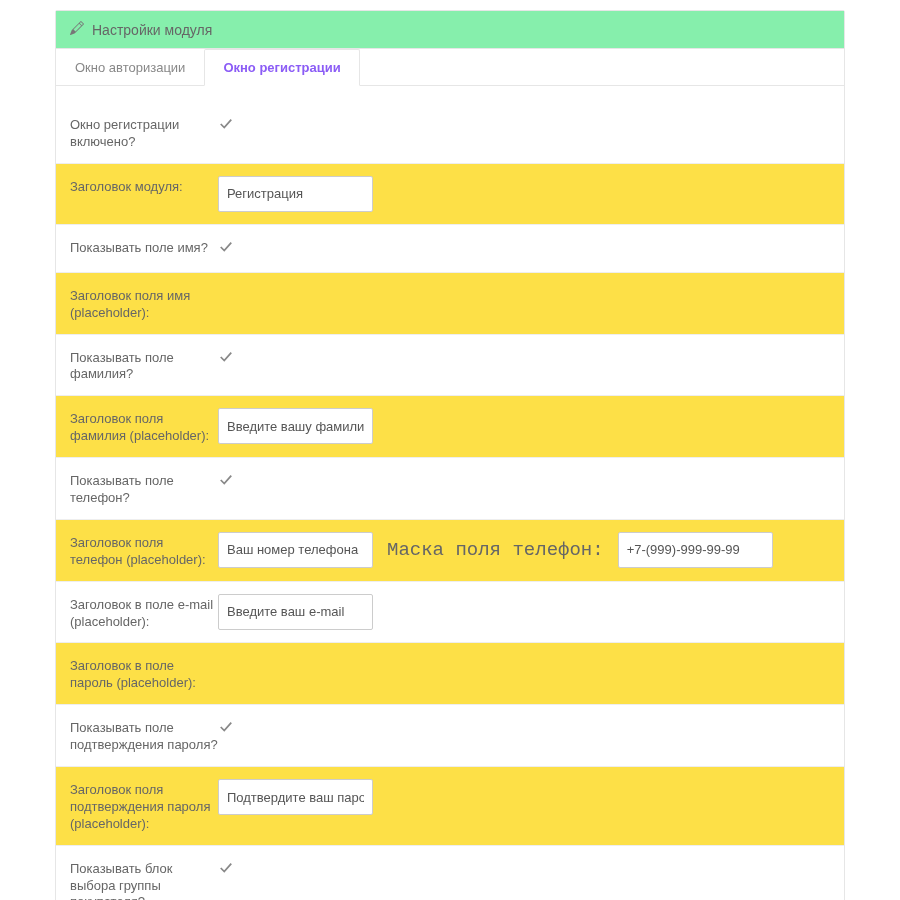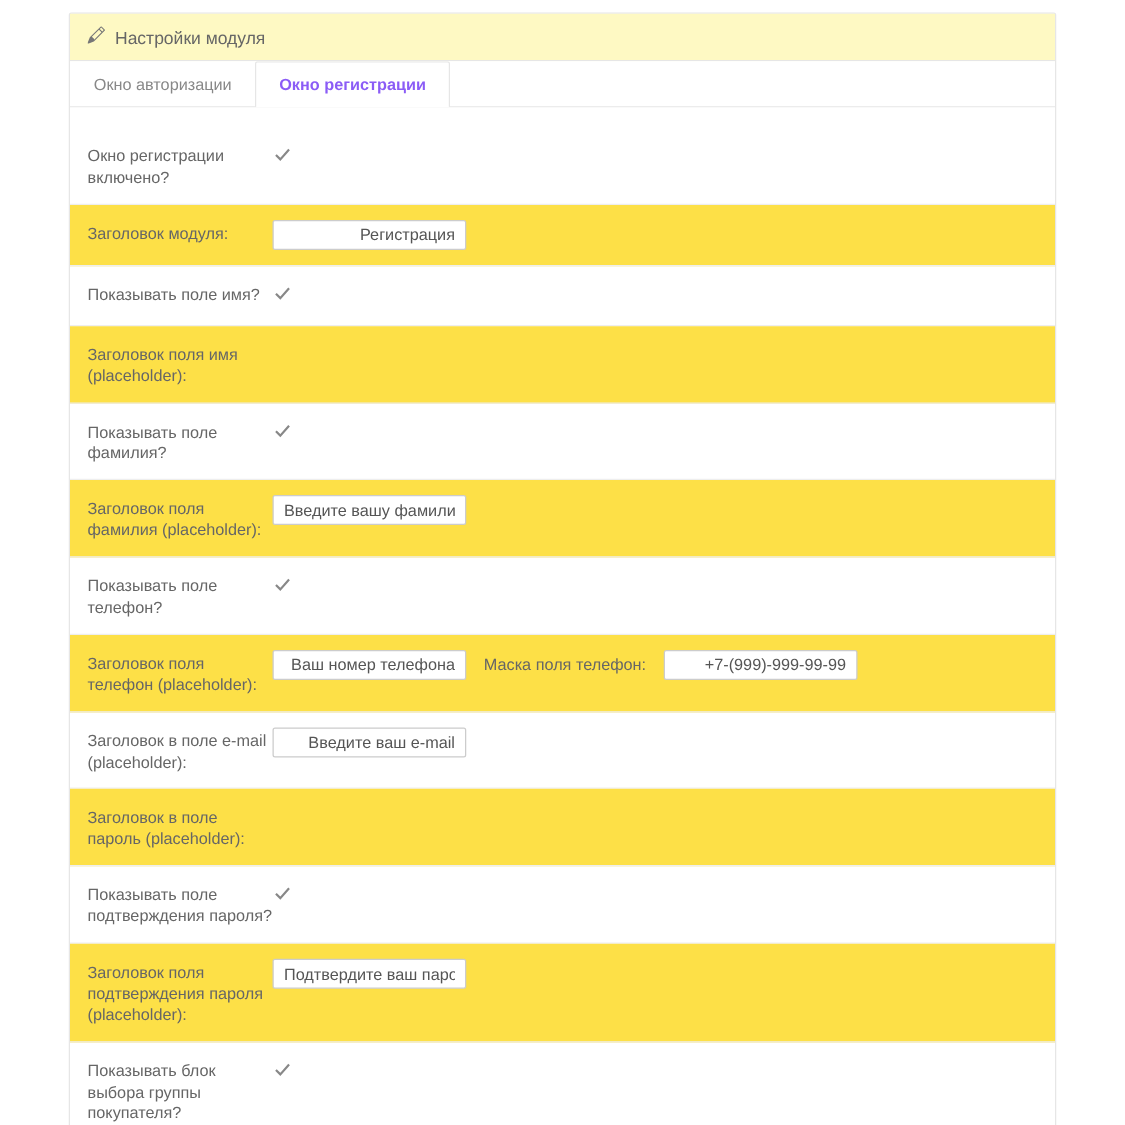--- a/index.html
+++ b/index.html
@@ -13,21 +13,21 @@
   .page {
     width: 900px;
     margin: 0 auto;
     padding: 10px 55px 0 55px;
   }
   .panel {
     border: 1px solid #e6e6e6;
     border-radius: 2px;
   }
   .panel-header {
-    background: #fef9c3;
+    background: #86efac;
     padding: 10px 14px;
     border-bottom: 1px solid #e6e6e6;
     display: flex;
     align-items: center;
     gap: 8px;
     color: #666;
     font-size: 14px;
   }
   .panel-header svg { width: 14px; height: 14px; fill: #777; }
   .tabs {
@@ -81,38 +81,38 @@
     flex-wrap: wrap;
   }
   .text-input {
     border: 1px solid #ccc;
     border-radius: 2px;
     padding: 4px 8px;
     font-size: 13px;
     width: 155px;
     color: #555;
     font-family: inherit;
-    height: 24px;
-    text-align: right;
+    height: 36px;
   }
   .check {
     width: 16px;
     height: 16px;
     display: inline-flex;
     align-items: center;
     justify-content: center;
     cursor: pointer;
     position: relative;
     top: 2px;
   }
   .check svg { width: 14px; height: 14px; stroke: #888; stroke-width: 2; fill: none; }
   .inline-label {
     color: #666;
-    font-size: 13px;
+    font-size: 19px;
     white-space: nowrap;
+    font-family: Liberation Mono, monospace;
   }
 </style>
 </head>
 <body>
 
 <div class="page">
   <div class="panel">
 
     <div class="panel-header">
       <span>

